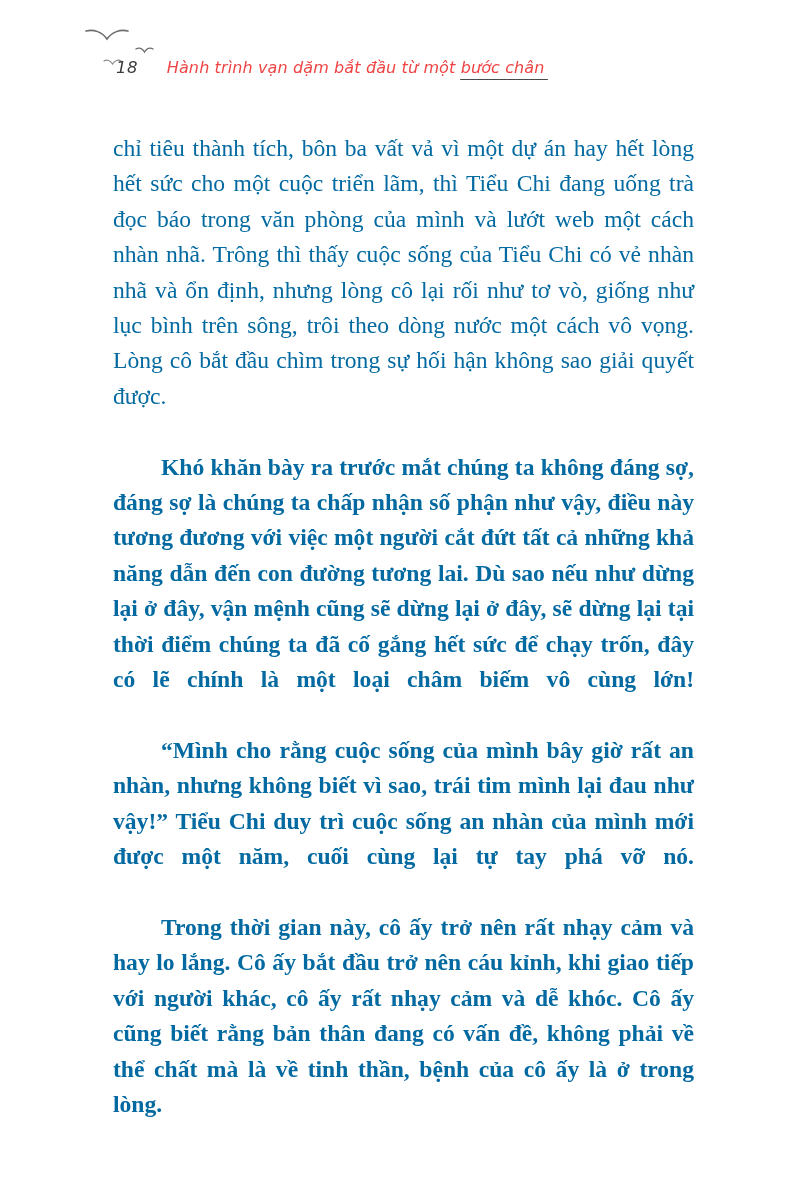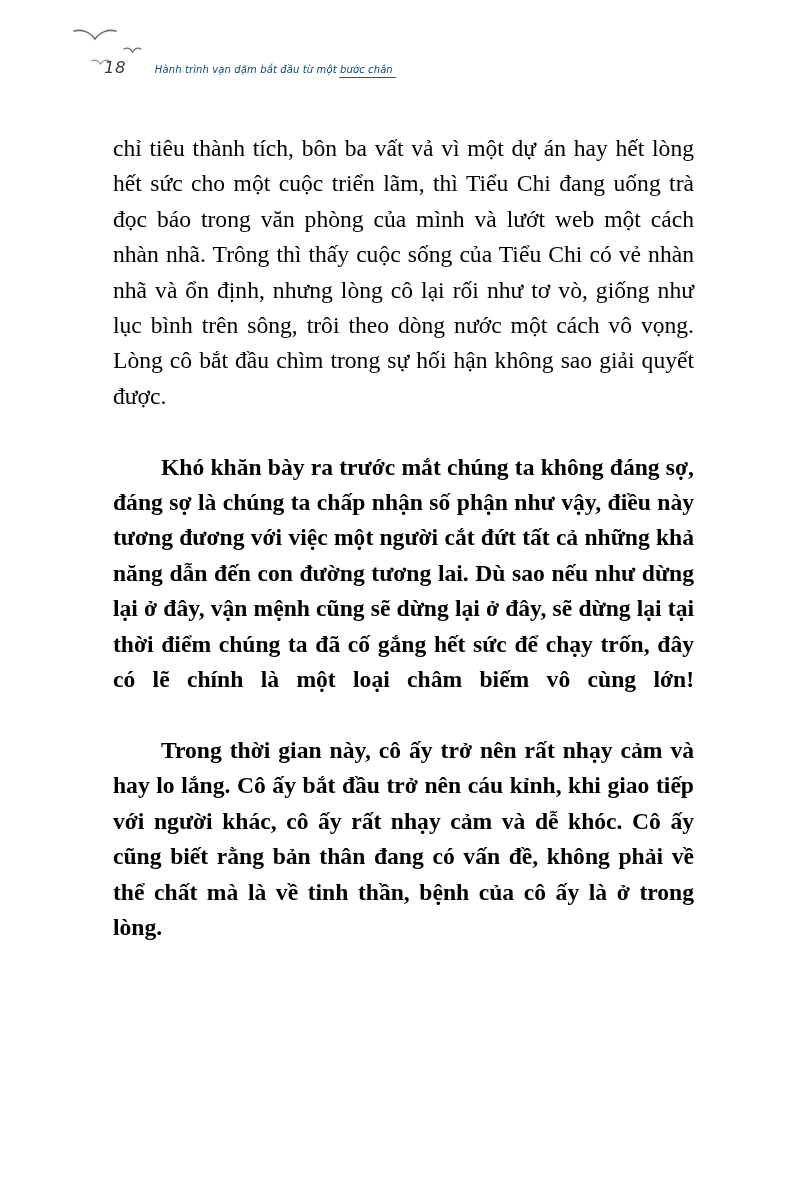--- a/index.html
+++ b/index.html
@@ -21,21 +21,21 @@
 
   .page {
     position: absolute;
     inset: 0;
     background: #ffffff;
   }
 
   
   .header {
     position: absolute;
-    left: 0;
+    left: 12px;
     top: 0;
     width: 758px;
     height: 108px;
   }
 
   .birds {
     position: absolute;
     left: 72px;
     top: 22px;
     width: 90px;
@@ -58,24 +58,24 @@
     font-size: 16.5px;
     font-weight: 400;
     letter-spacing: 0.4px;
     color: #3b3b3b;
     margin-right: 29px;
   }
 
   .header-title {
     font-family: "DejaVu Sans", sans-serif;
     font-style: italic;
-    font-size: 10px;
+    font-size: 16px;
     font-weight: 400;
     letter-spacing: 0.12px;
-    color: #0c4a6e;
+    color: #ef4444;
     position: relative;
   }
 
   .header-title .underlined {
     position: relative;
     white-space: nowrap;
   }
 
   .header-title .underlined::after {
     content: "";
@@ -91,21 +91,21 @@
   
   .body-text {
     position: absolute;
     left: 113px;
     top: 131px;
     width: 581px;
     font-size: 23.6px;
     line-height: 35.4px;
     text-align: justify;
     text-justify: inter-word;
-    color: #000000;
+    color: #0369a1;
     font-weight: 400;
   }
 
   .body-text p {
     margin: 0;
     text-indent: 0;
   }
 
   .body-text p.indented {
     text-indent: 48px;
@@ -139,16 +139,17 @@
       <span class="header-title">
         <span>Hành trình vạn dặm bắt đầu từ một </span><span class="underlined">bước chân</span>
       </span>
     </div>
 
   </div>
 
   <div class="body-text">
     <p>chỉ tiêu thành tích, bôn ba vất vả vì một dự án hay hết lòng hết sức cho một cuộc triển lãm, thì Tiểu Chi đang uống trà đọc báo trong văn phòng của mình và lướt web một cách nhàn nhã. Trông thì thấy cuộc sống của Tiểu Chi có vẻ nhàn nhã và ổn định, nhưng lòng cô lại rối như tơ vò, giống như lục bình trên sông, trôi theo dòng nước một cách vô vọng. Lòng cô bắt đầu chìm trong sự hối hận không sao giải quyết được.</p>
     <p class="indented">Khó khăn bày ra trước mắt chúng ta không đáng sợ, đáng sợ là chúng ta chấp nhận số phận như vậy, điều này tương đương với việc một người cắt đứt tất cả những khả năng dẫn đến con đường tương lai. Dù sao nếu như dừng lại ở đây, vận mệnh cũng sẽ dừng lại ở đây, sẽ dừng lại tại thời điểm chúng ta đã cố gắng hết sức để chạy trốn, đây có lẽ chính là một loại châm biếm vô cùng lớn!</p>
+    <p class="indented">“Mình cho rằng cuộc sống của mình bây giờ rất an nhàn, nhưng không biết vì sao, trái tim mình lại đau như vậy!” Tiểu Chi duy trì cuộc sống an nhàn của mình mới được một năm, cuối cùng lại tự tay phá vỡ nó.</p>
     <p class="indented">Trong thời gian này, cô ấy trở nên rất nhạy cảm và hay lo lắng. Cô ấy bắt đầu trở nên cáu kỉnh, khi giao tiếp với người khác, cô ấy rất nhạy cảm và dễ khóc. Cô ấy cũng biết rằng bản thân đang có vấn đề, không phải về thể chất mà là về tinh thần, bệnh của cô ấy là ở trong lòng.</p>
   </div>
 
 </div>
 
 </body></html>

